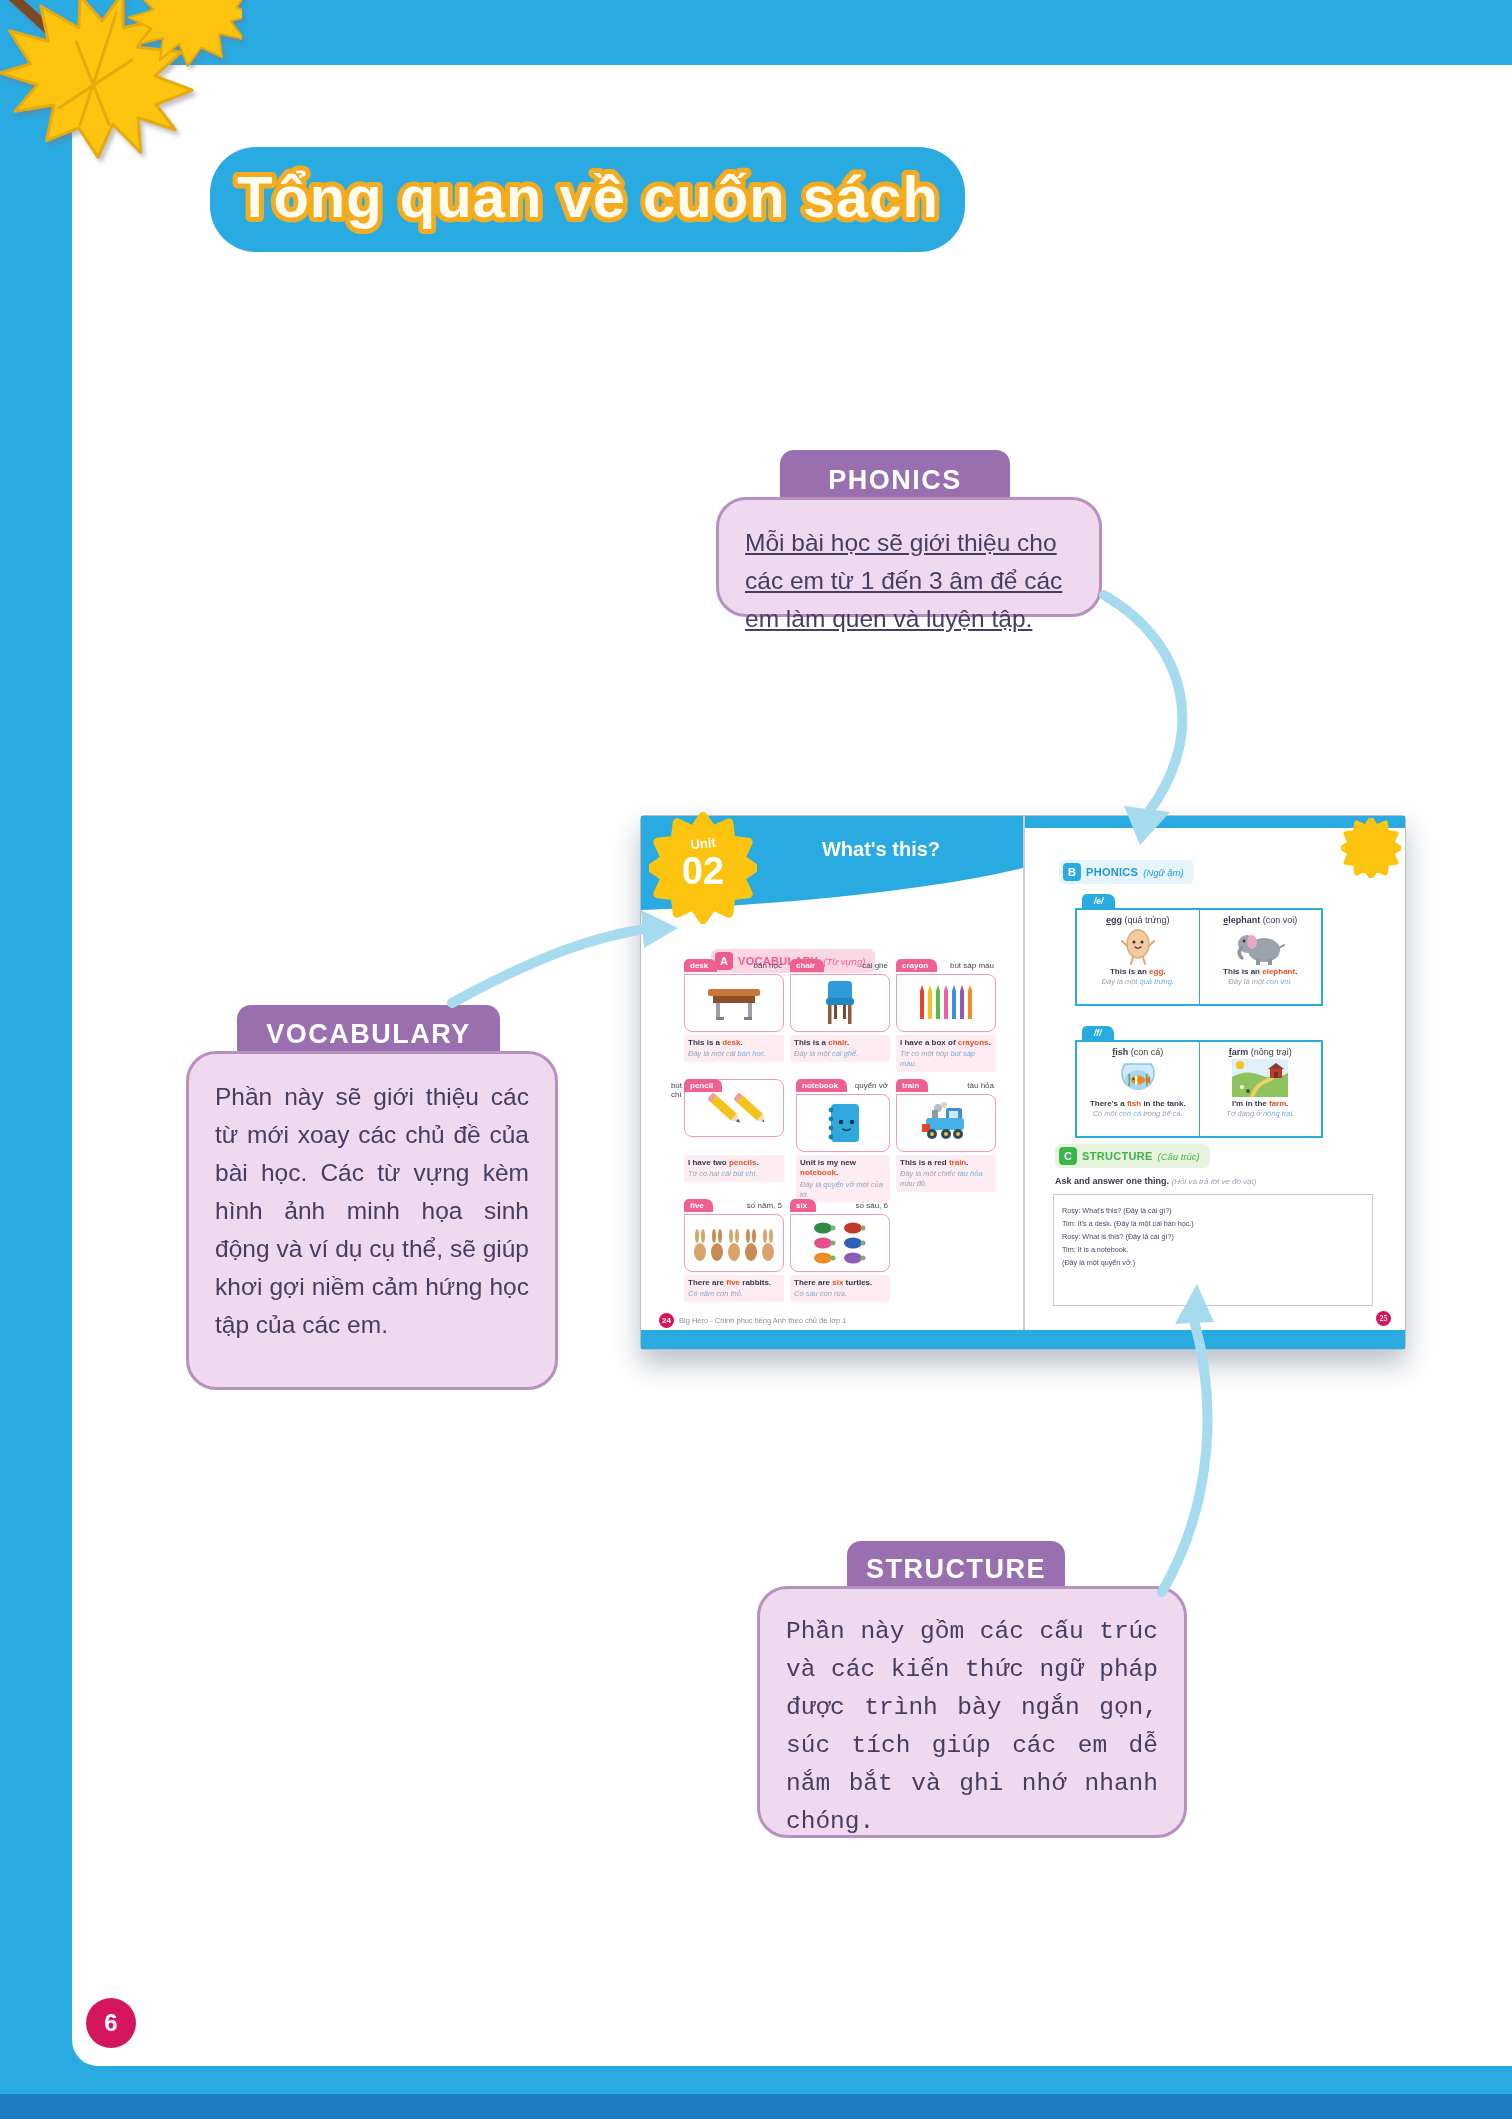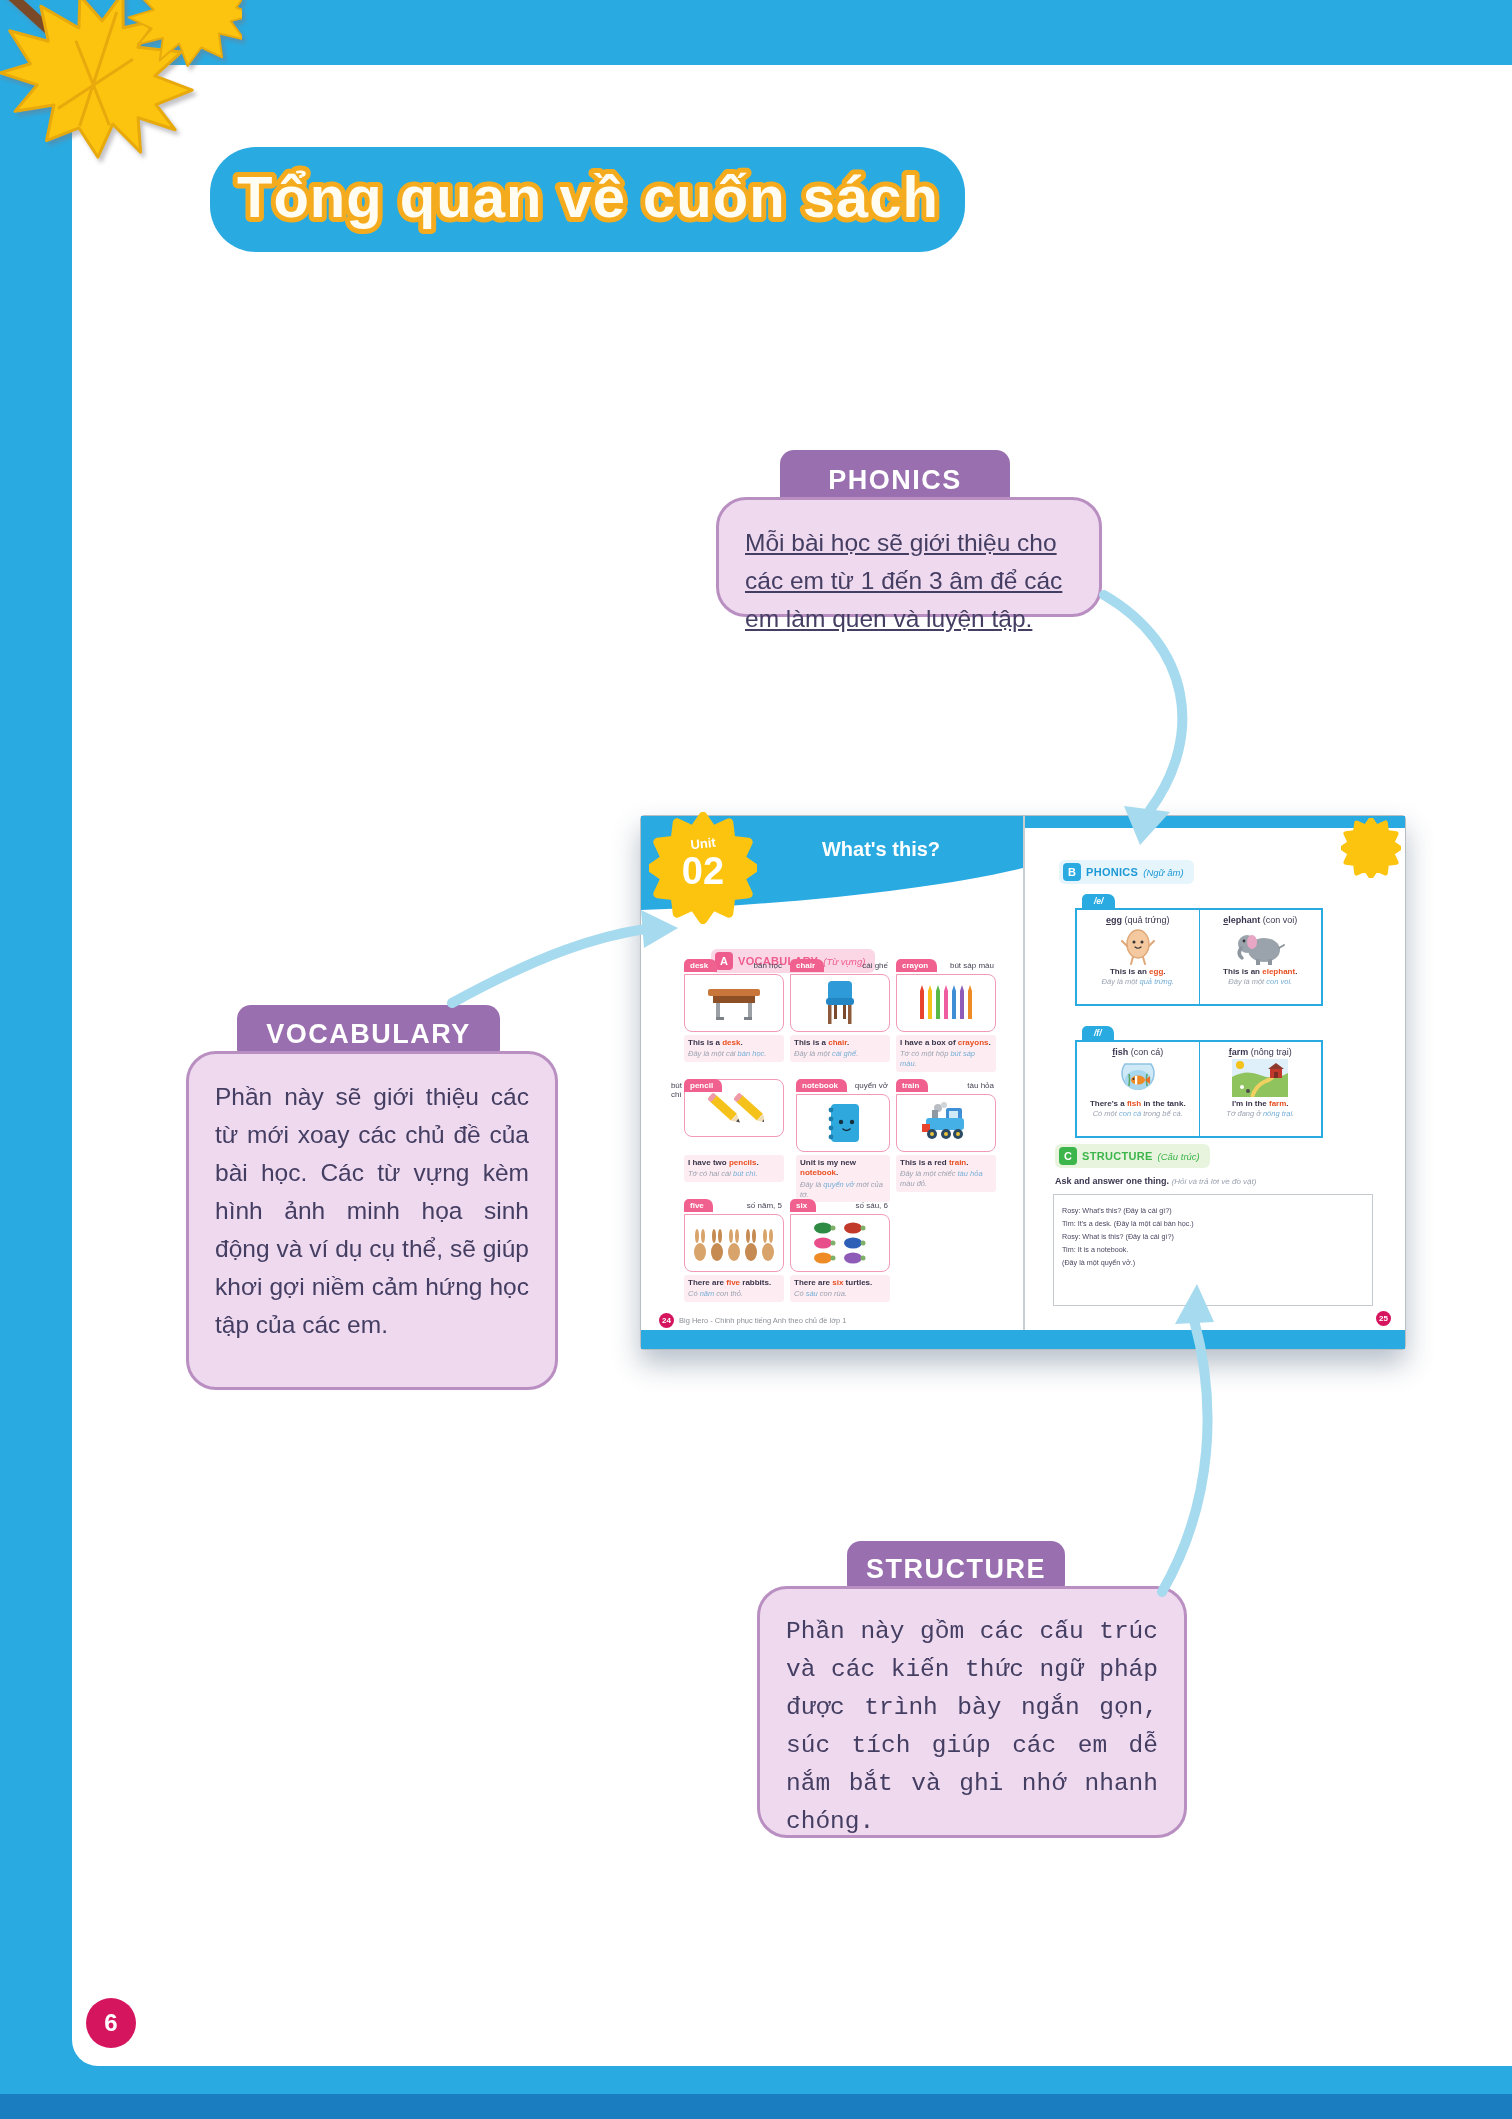--- a/index.html
+++ b/index.html
@@ -92,21 +92,21 @@
   .str-intro .note{font-style:italic;font-weight:normal;color:#9aa1b0;font-size:8px;}
   .str-table{position:absolute;left:28px;top:378px;width:320px;height:112px;border:1px solid #c5cad0;
              display:flex;background:#fff;}
   .t-left{width:148px;background:#f3f8eb;border-right:1px solid #c5cad0;padding:7px 8px;}
   .t-right{flex:1;padding:7px 8px;}
   .t-left div{font-size:7.4px;line-height:1.35;margin:1.5px 0;}
   .t-right div{font-size:7.2px;line-height:1.35;margin:3.5px 0;color:#4a4560;}
   .tl-dark{color:#4a4560;}
   .tl-green{color:#3faa4a;font-weight:bold;}
   .tl-note{color:#a3aab4;font-style:italic;}
-  .r-pagenum{position:absolute;right:14px;top:495px;}
+  .r-pagenum{position:absolute;right:14px;top:495px;font-family:Liberation Serif, serif;}
 
   .corner-flower{position:absolute;left:316px;top:2px;width:60px;height:60px;}
 
   .page-circle{position:absolute;left:86px;top:1998px;width:50px;height:50px;border-radius:50%;
                background:#d6155f;color:#fff;font-size:24px;font-weight:bold;display:flex;
                align-items:center;justify-content:center;z-index:4;}
 </style>
 </head>
 <body>
 

